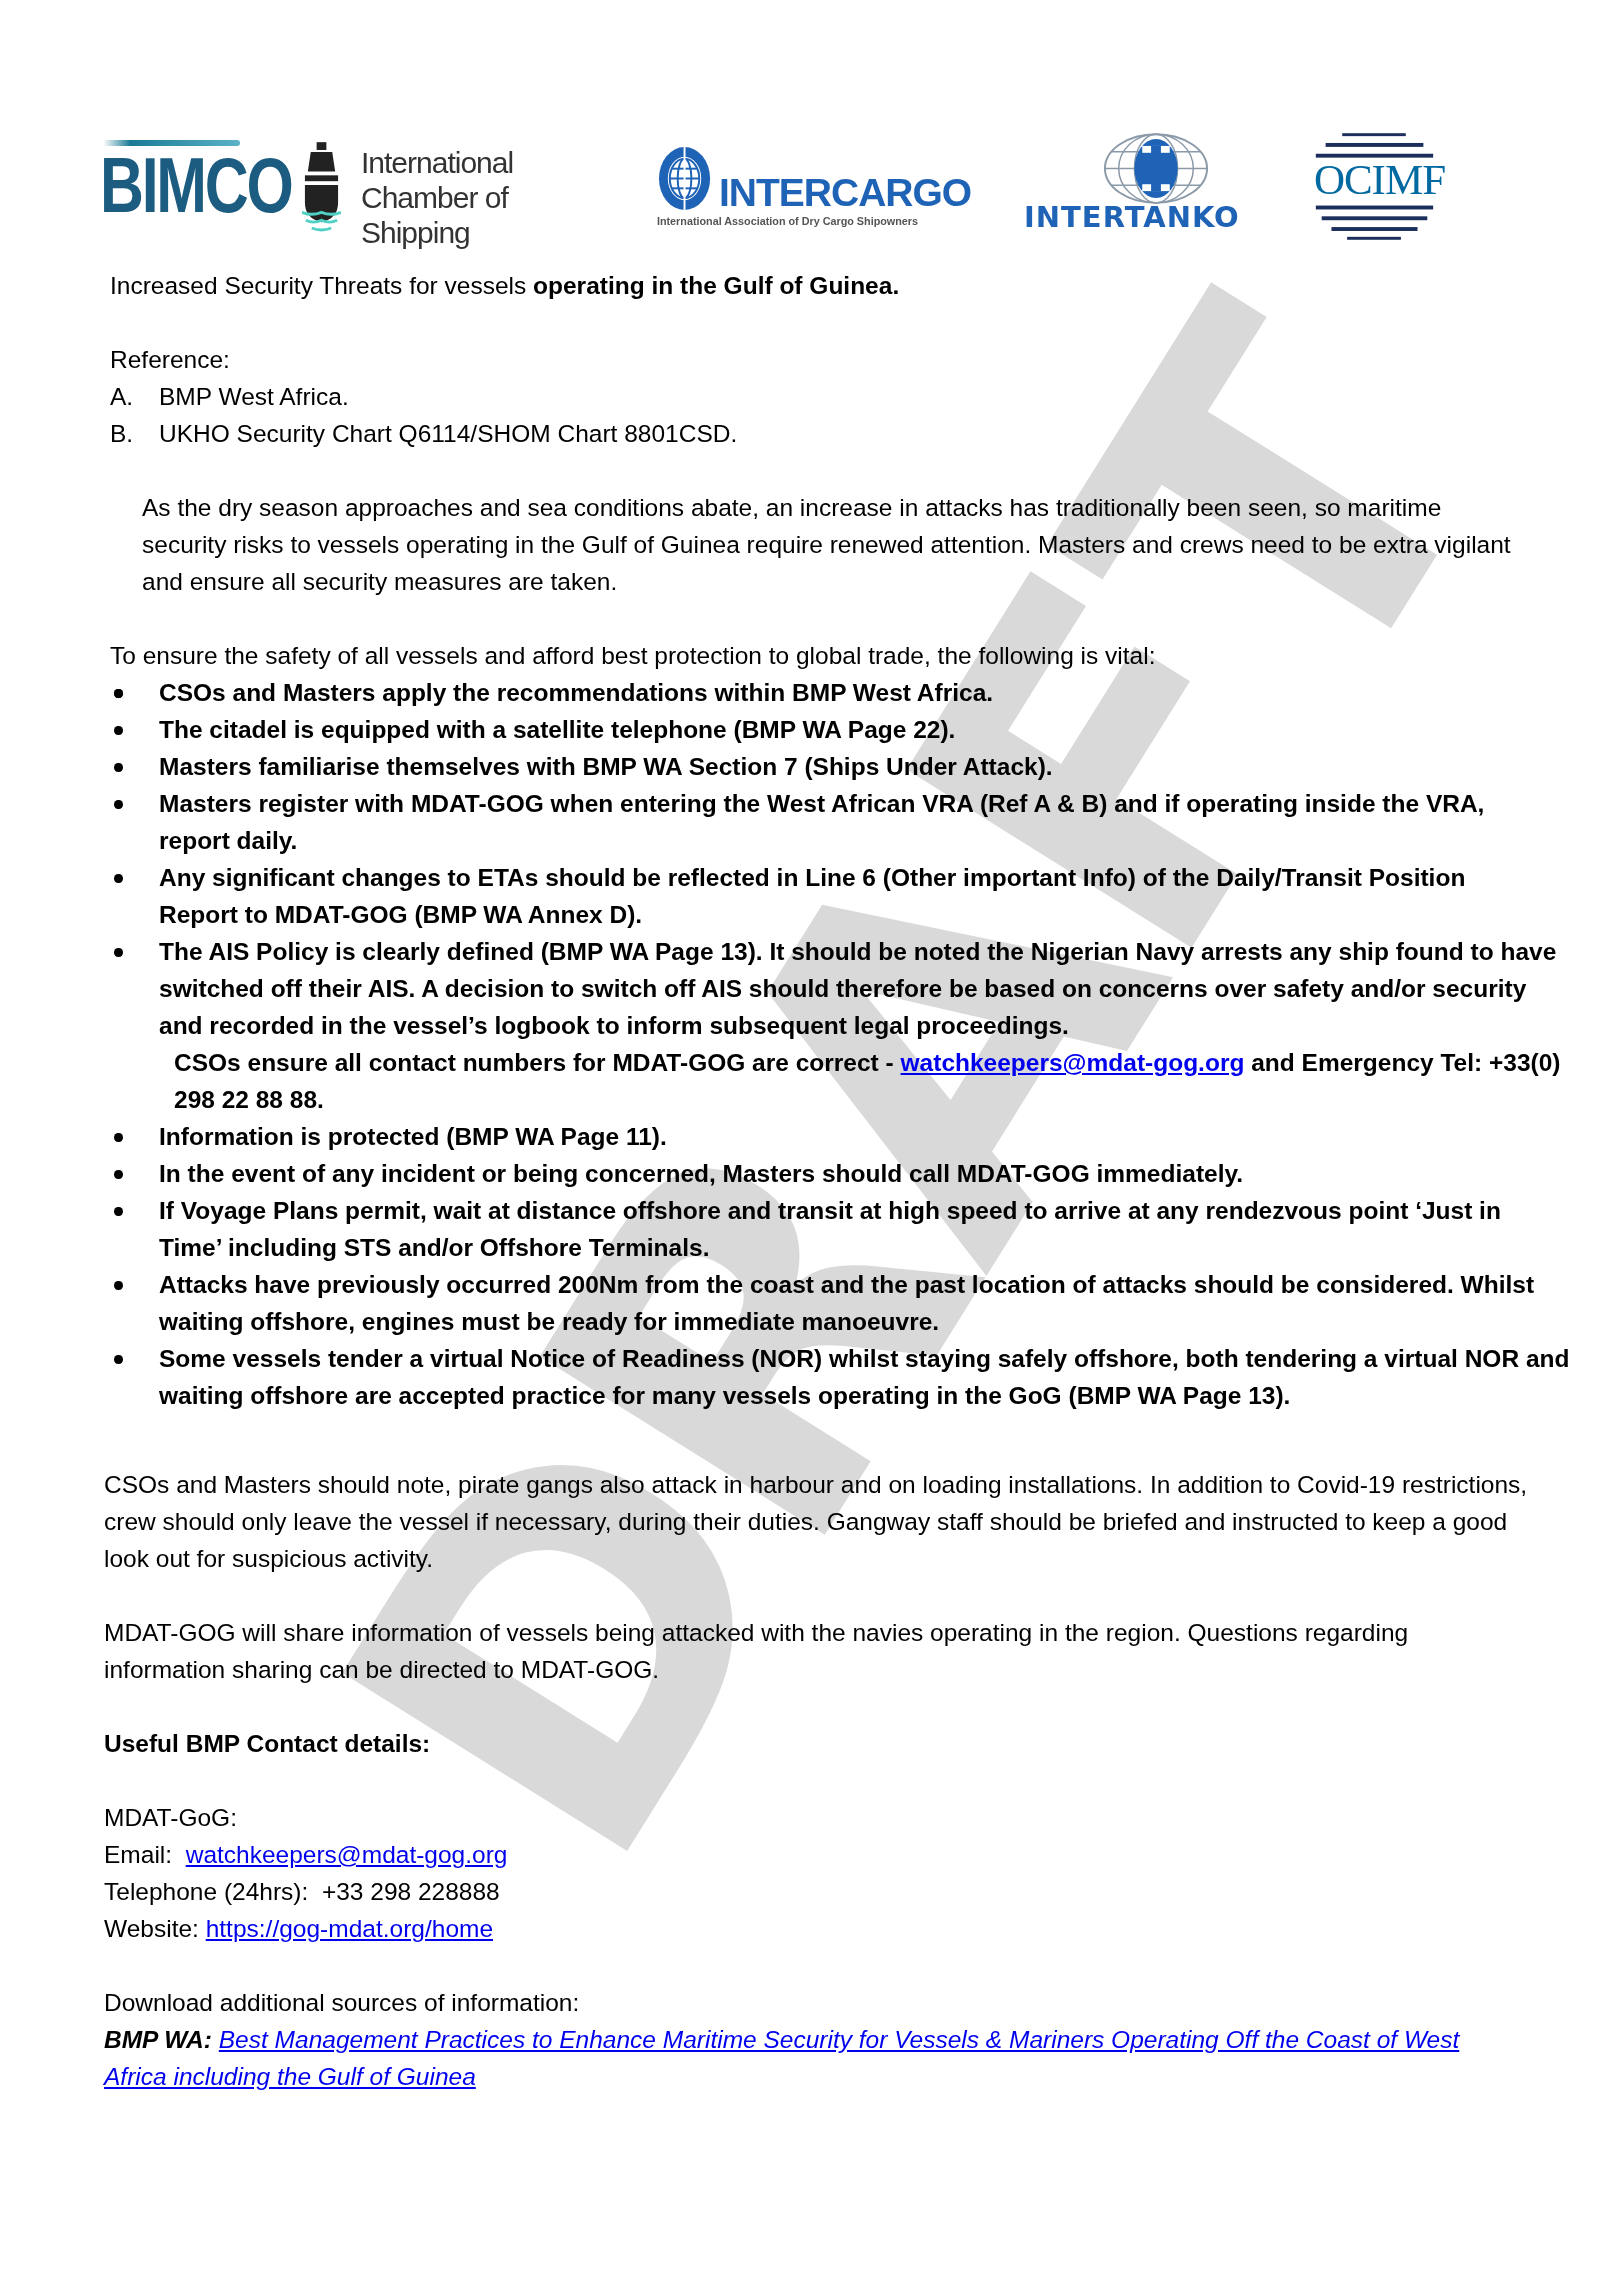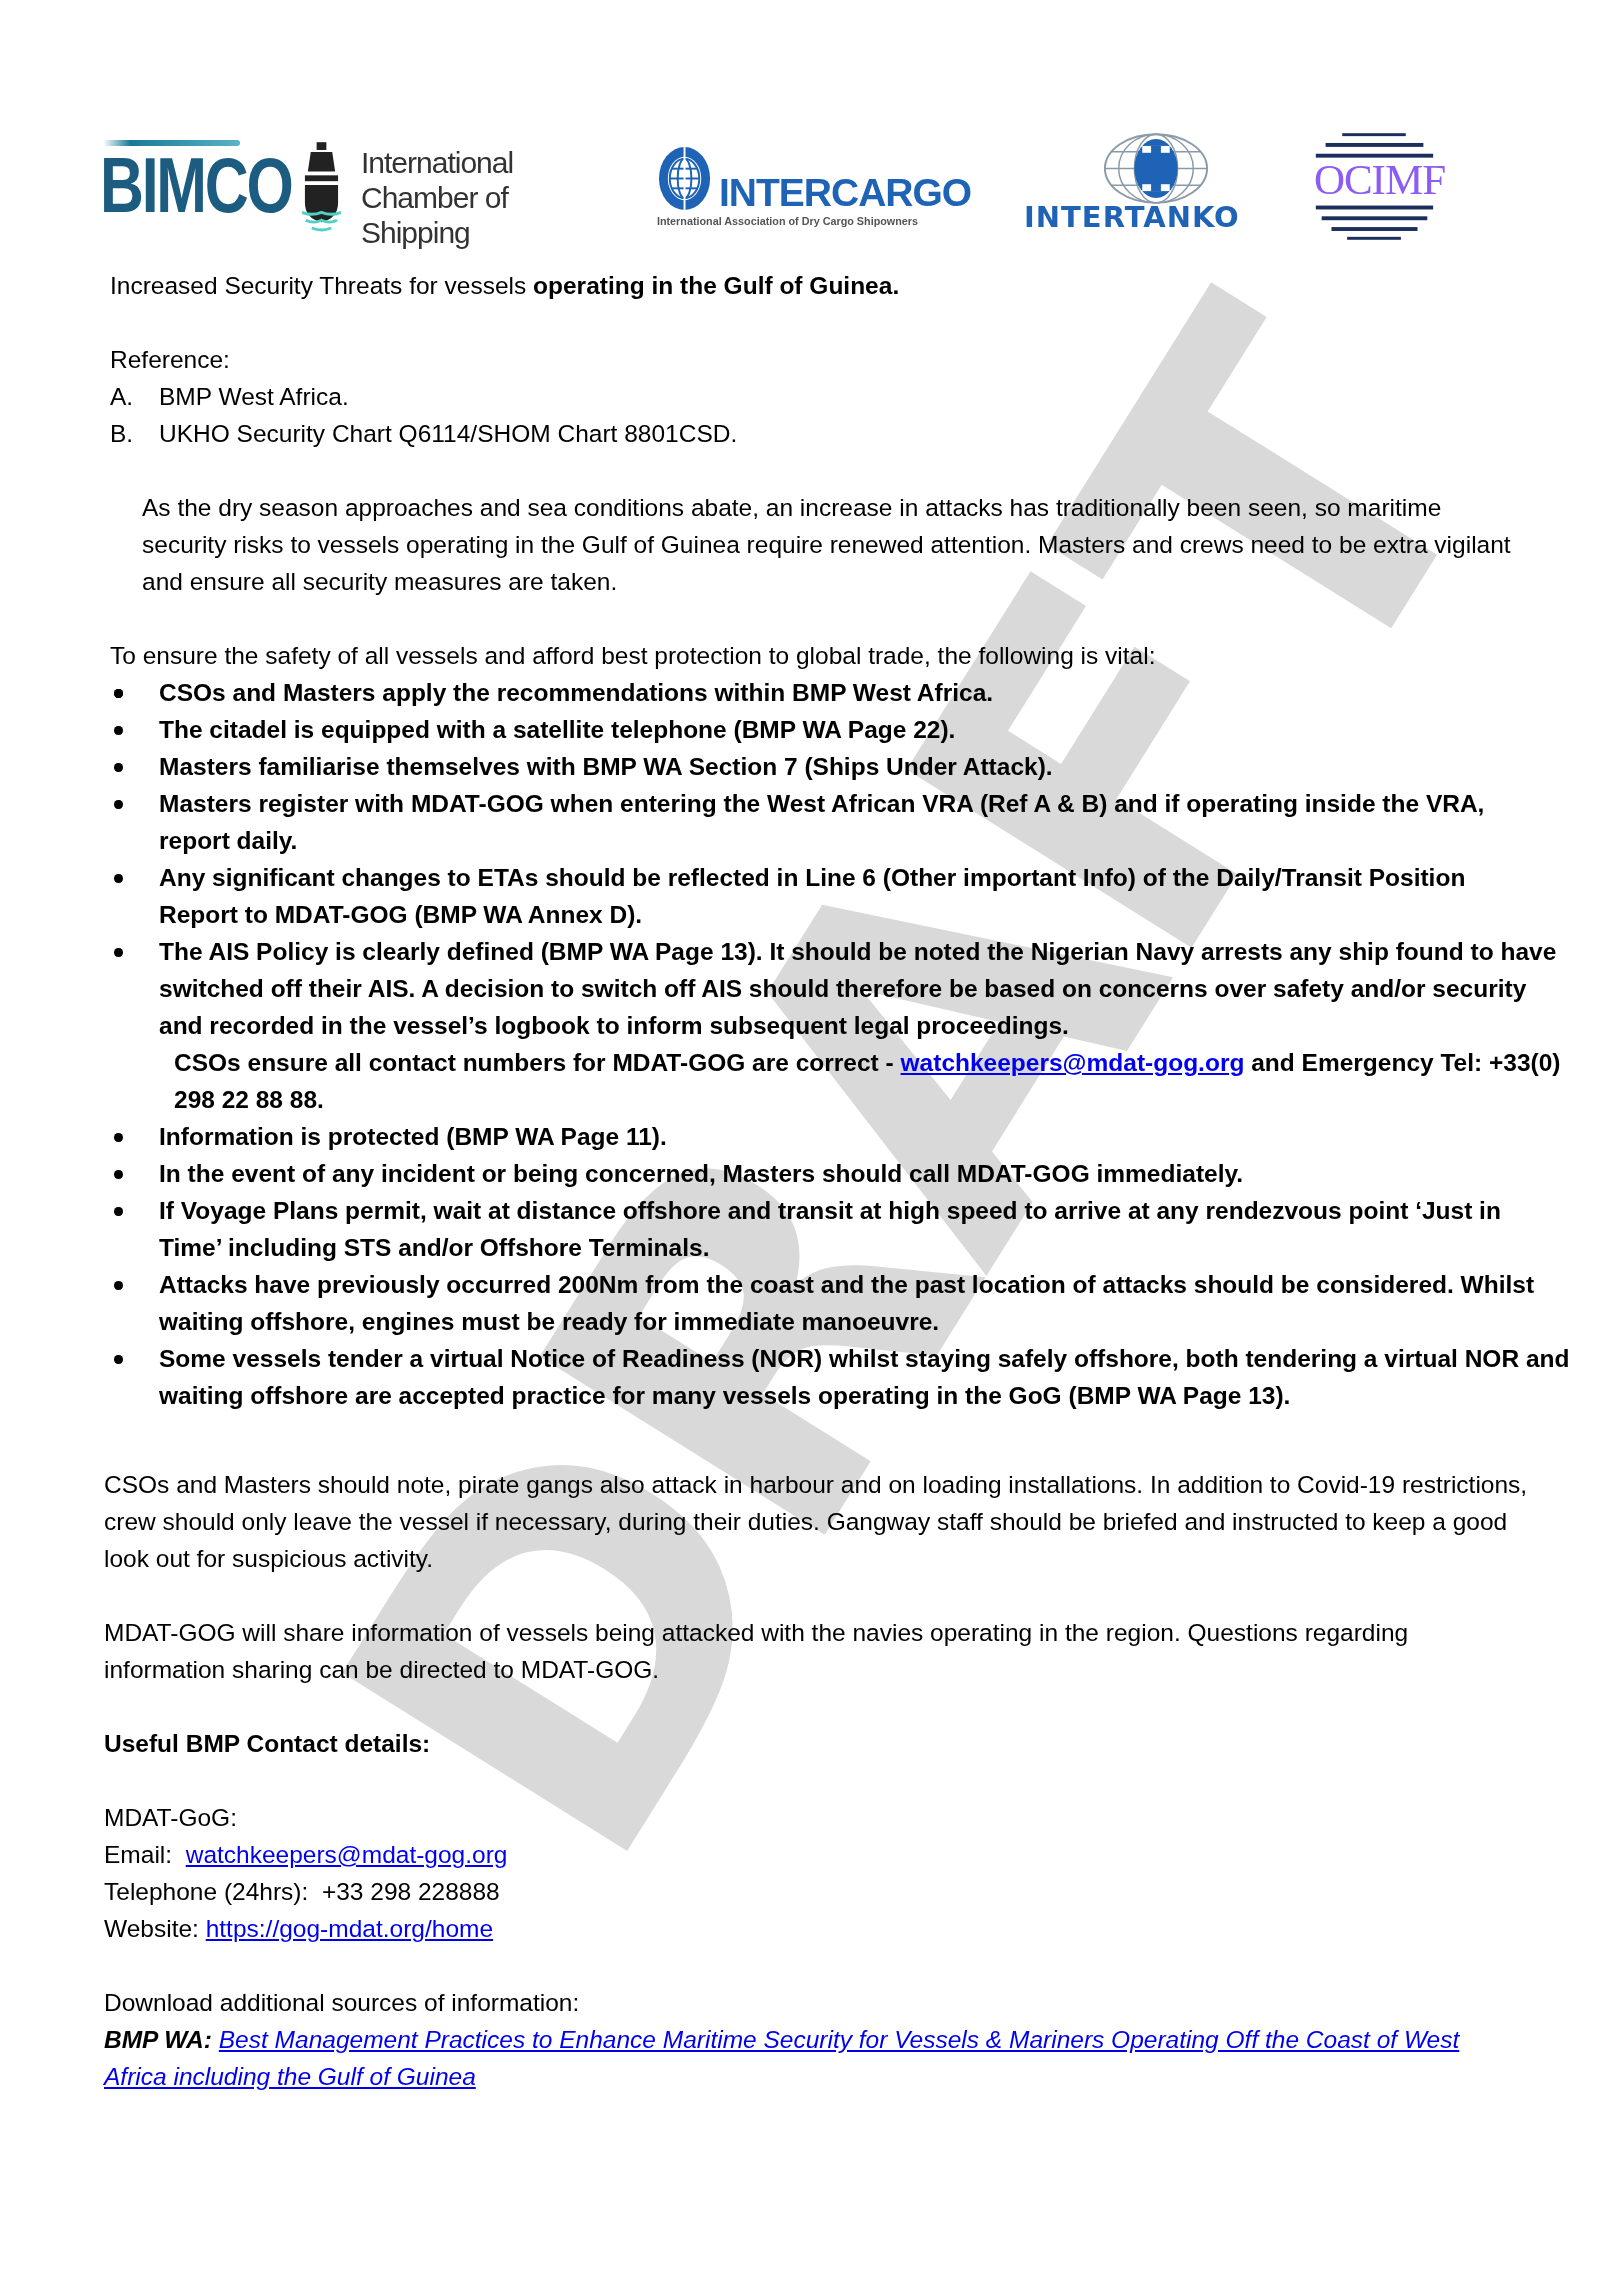--- a/index.html
+++ b/index.html
@@ -31,21 +31,21 @@
   .ic-name { position: absolute; left: 67px; top: 34px; font-family: "Liberation Sans", sans-serif; font-weight: bold;
              font-size: 39px; color: #1f63b6; letter-spacing: -1px; line-height: 1; }
   .ic-sub { position: absolute; left: 4.9px; top: 76px; font-size: 10.8px; font-weight: bold; color: #555; white-space: nowrap; }
   .intertanko { left: 1024px; top: 4.9px; width: 265px; height: 108px; }
   .it-globe { position: absolute; left: 78px; top: 0; width: 108px; height: 74px; }
   .it-name { position: absolute; left: 0; top: 71px; font-weight: bold; font-size: 29px; color: #1f63b6;
              letter-spacing: 1px; line-height: 1; font-family: "DejaVu Sans", sans-serif; }
   .ocimf { left: 1308px; top: 0; width: 132px; height: 118px; }
   .ocimf svg { position: absolute; left: 0; top: 0; }
   .ocimf-text { position: absolute; left: 3.9px; top: 31px; font-family: "Liberation Serif", serif; font-size: 43px;
-                color: #8b5cf6; line-height: 1; background: #fff; padding: 0 2px; letter-spacing: -1px; }
+                color: #0369a1; line-height: 1; background: #fff; padding: 0 2px; letter-spacing: -1px; }
 
   
   .content { position: absolute; left: 110px; top: 267px; width: 1451px; z-index: 1;
              font-family: "Liberation Sans", sans-serif; font-size: 24.5px; line-height: 37px; }
   .p { margin: 0; }
   .gap { height: 37px; }
   .b { font-weight: bold; }
   .ref-item { display: flex; }
   .ref-letter { width: 49px; }
   ul.bullets { list-style: none; margin: 0; padding: 0; font-weight: bold; }

